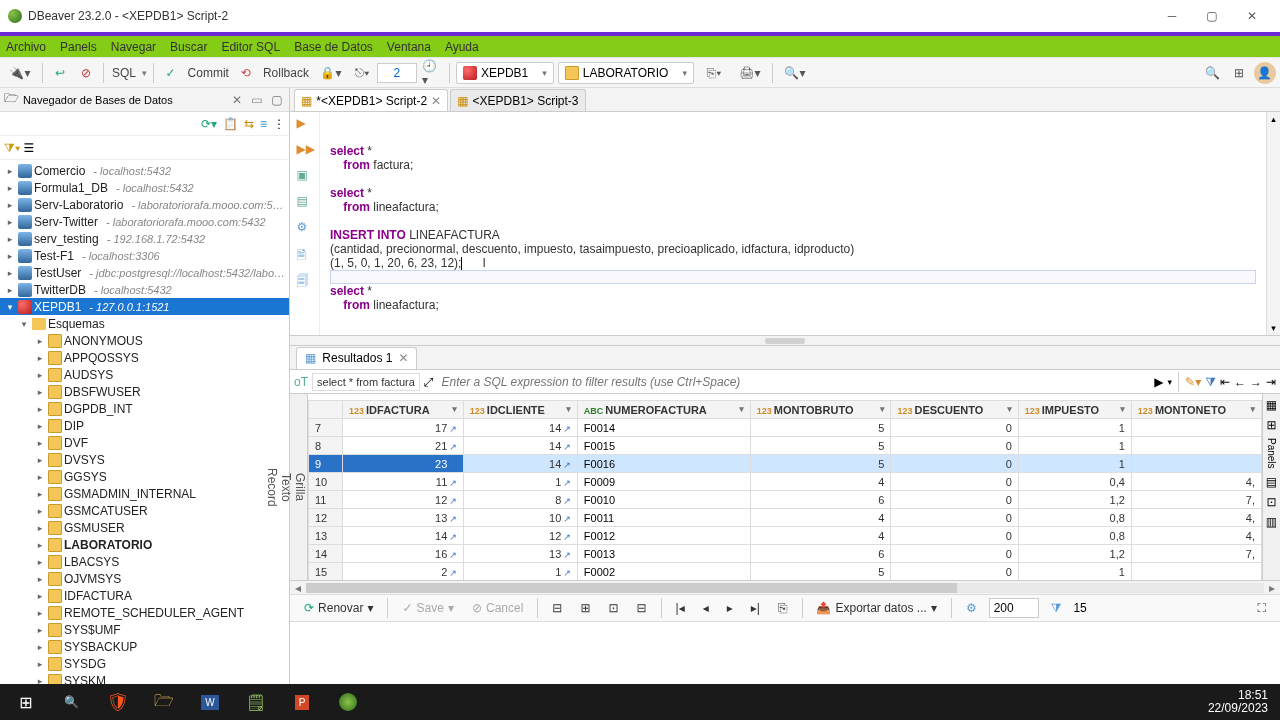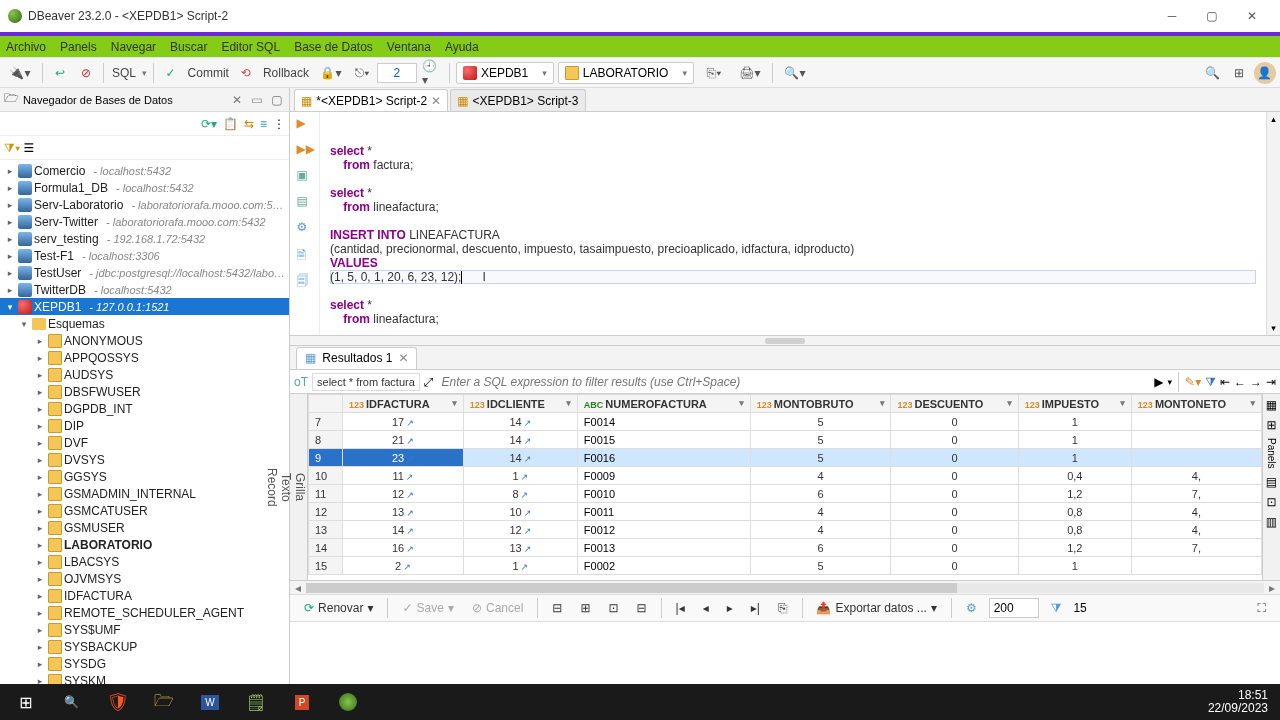--- a/index.html
+++ b/index.html
@@ -74,28 +74,28 @@
 .res-tab { height:22px; display:flex; align-items:center; padding:0 8px; gap:6px; background:#fff; border:1px solid #ccc; border-bottom:none; border-radius:3px 3px 0 0; }
 .filt-bar { height:24px; display:flex; align-items:center; border-bottom:1px solid #ccc; padding:0 4px; gap:4px; }
 .filt-bar .q { font-size:11px; color:#333; padding:0 4px; border:1px solid #ddd; height:18px; line-height:16px; }
 .filt-bar input { flex:1; border:none; height:20px; font-style:italic; color:#999; padding:0 4px; }
 .filt-right { display:flex; gap:4px; align-items:center; }
 
 .grid-wrap { height:186px; display:flex; }
 .grid-left { width:18px; background:#f1f1f1; border-right:1px solid #ccc; display:flex; flex-direction:column; align-items:center; justify-content:space-around; writing-mode:vertical-rl; font-size:10px; color:#555; }
 .grid-right { width:18px; background:#f1f1f1; border-left:1px solid #ccc; display:flex; flex-direction:column; align-items:center; gap:6px; padding-top:4px; }
 .grid { flex:1; overflow:auto; }
-table { border-collapse:collapse; width:100%; }
+table { border-collapse:collapse; width:100%;margin-top:6px; }
 th,td { border:1px solid #ddd; height:18px; padding:0 6px; font-size:11px; }
 th { background:#f4f4f4; color:#333; text-align:left; position:relative; }
 th .ico123 { color:#d28b28; font-size:9px; margin-right:2px; }
 th .icoabc { color:#2a7d2a; font-size:9px; margin-right:2px; }
 th .dd { float:right; color:#777; font-size:9px; }
 td.rownum { background:#f4f4f4; text-align:left; width:34px; color:#333; }
-td.num { text-align:center; }
+td.num { text-align:right; }
 td.lnk::after { content:"↗"; color:#3a76c4; font-size:9px; margin-left:2px; }
 tr.hl td { background:#cfe6ff; }
 tr.hl td.rownum { background:#2a72c8; color:#fff; }
 tr.hl td.cur { background:#2a72c8; color:#fff; }
 
 .grid-foot { height:14px; display:flex; align-items:center; background:#f3f3f3; border-top:1px solid #ccc; }
 .grid-foot .lar { width:16px; text-align:center; color:#777; }
 
 .res-tool { height:28px; display:flex; align-items:center; gap:6px; padding:0 8px; background:#f9f9f9; border-top:1px solid #ddd; border-bottom:1px solid #ddd; }
 .rbtn { display:flex; align-items:center; gap:4px; padding:0 6px; height:22px; color:#333; }
@@ -391,21 +391,20 @@
         <div class="line-hl" style="top:154px"></div>
         <div>&nbsp;</div>
         <div><span class="kw">select</span><span> *</span></div>
         <div>&nbsp;&nbsp;&nbsp;&nbsp;<span class="kw">from</span><span> factura;</span></div>
         <div>&nbsp;</div>
         <div><span class="kw">select</span><span> *</span></div>
         <div>&nbsp;&nbsp;&nbsp;&nbsp;<span class="kw">from</span><span> lineafactura;</span></div>
         <div>&nbsp;</div>
         <div><span class="kw">INSERT</span><span class="kw"> INTO</span><span> LINEAFACTURA</span></div>
         <div><span>(cantidad, precionormal, descuento, impuesto, tasaimpuesto, precioaplicado, idfactura, idproducto)</span></div>
-        <div><span class="kw">VALUES</span></div>
         <div><span>(1, 5, 0, 1, 20, 6, 23, 12);</span><span class="cursor"></span>&nbsp;&nbsp;&nbsp;&nbsp;&nbsp;&nbsp;I</div>
         <div>&nbsp;</div>
         <div><span class="kw">select</span><span> *</span></div>
         <div>&nbsp;&nbsp;&nbsp;&nbsp;<span class="kw">from</span><span> lineafactura;</span></div>
       </div>
       <div style="width:14px;background:#f3f3f3;border-left:1px solid #ddd;display:flex;flex-direction:column;justify-content:space-between;align-items:center;padding:2px 0">
         <span style="font-size:9px">▴</span>
         <span style="font-size:9px">▾</span>
       </div>
     </div>

